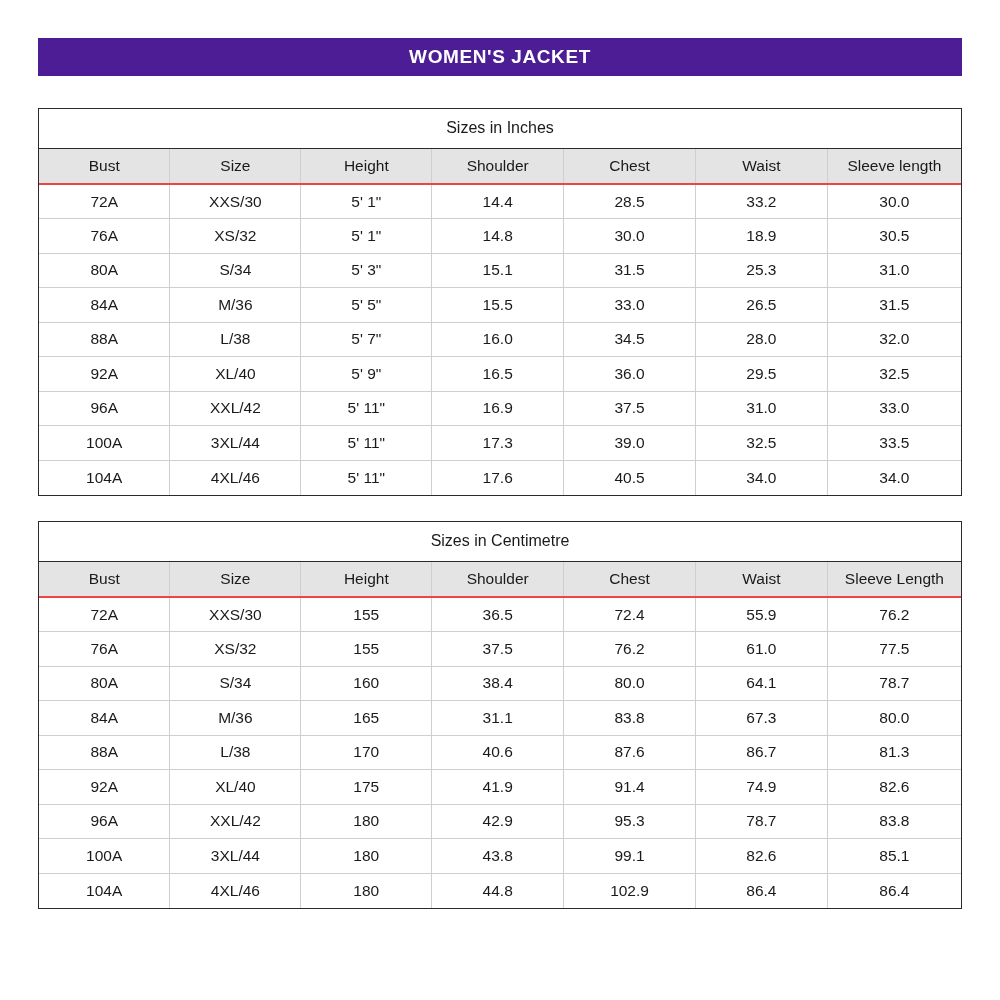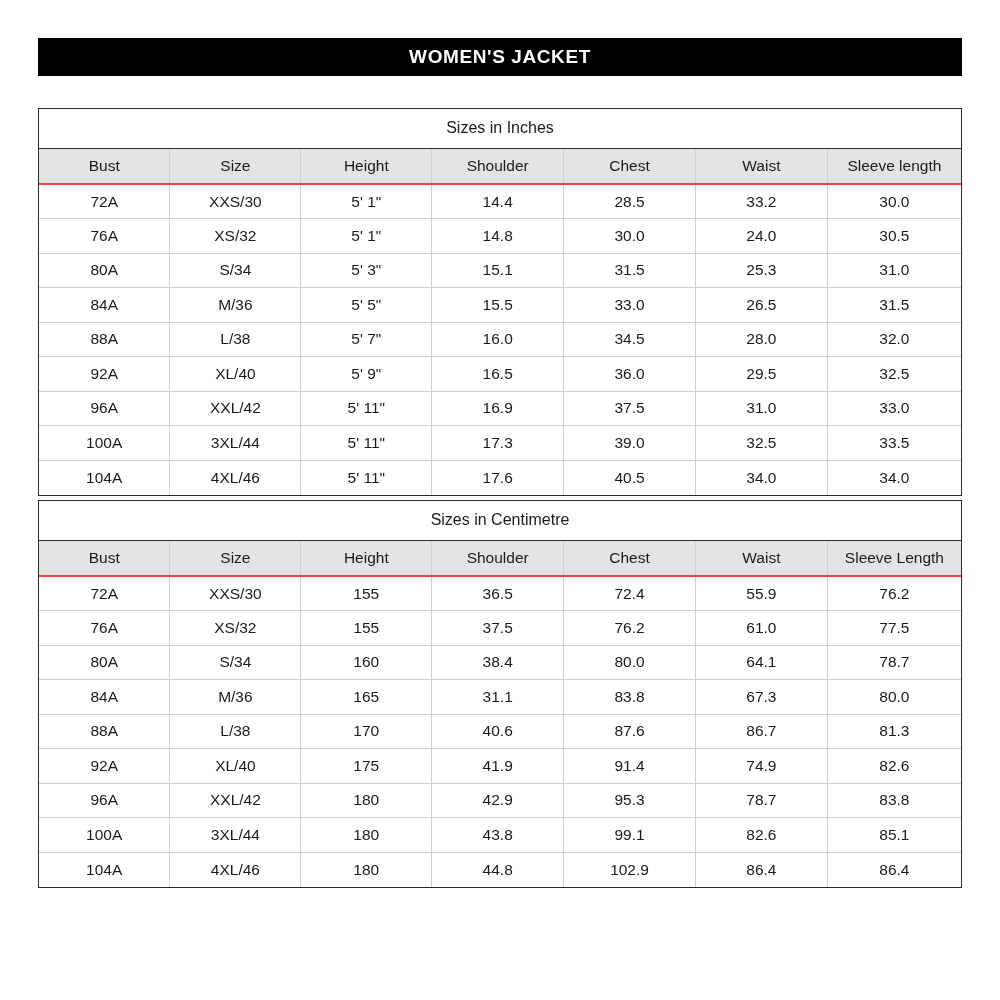--- a/index.html
+++ b/index.html
@@ -21,39 +21,39 @@
     box-sizing: border-box;
     padding: 0;
     position: relative;
   }
   .title-bar {
     position: absolute;
     left: 38px;
     top: 38px;
     width: 924px;
     height: 38px;
-    background: #000000;
+    background: #4c1d95;
     color: #ffffff;
     display: flex;
     align-items: center;
     justify-content: center;
     font-size: 19px;
     font-weight: bold;
     letter-spacing: 0.6px;
   }
   .table-block {
     position: absolute;
     left: 38px;
     width: 924px;
     border: 1px solid #2a2a2a;
     box-sizing: border-box;
     background: #14532d;
   }
   #table-inches { top: 108px; }
-  #table-cm { top: 500px; }
+  #table-cm { top: 521px; }
 
   table {
     border-collapse: collapse;
     width: 100%;
     table-layout: fixed;
   }
   caption {
     caption-side: top;
     font-size: 16px;
     padding: 10px 0 11px 0;
@@ -137,21 +137,21 @@
           <td>28.5</td>
           <td>33.2</td>
           <td>30.0</td>
         </tr>
         <tr>
           <td>76A</td>
           <td>XS/32</td>
           <td>5' 1"</td>
           <td>14.8</td>
           <td>30.0</td>
-          <td>24.0</td>
+          <td>18.9</td>
           <td>30.5</td>
         </tr>
         <tr>
           <td>80A</td>
           <td>S/34</td>
           <td>5' 3"</td>
           <td>15.1</td>
           <td>31.5</td>
           <td>25.3</td>
           <td>31.0</td>

